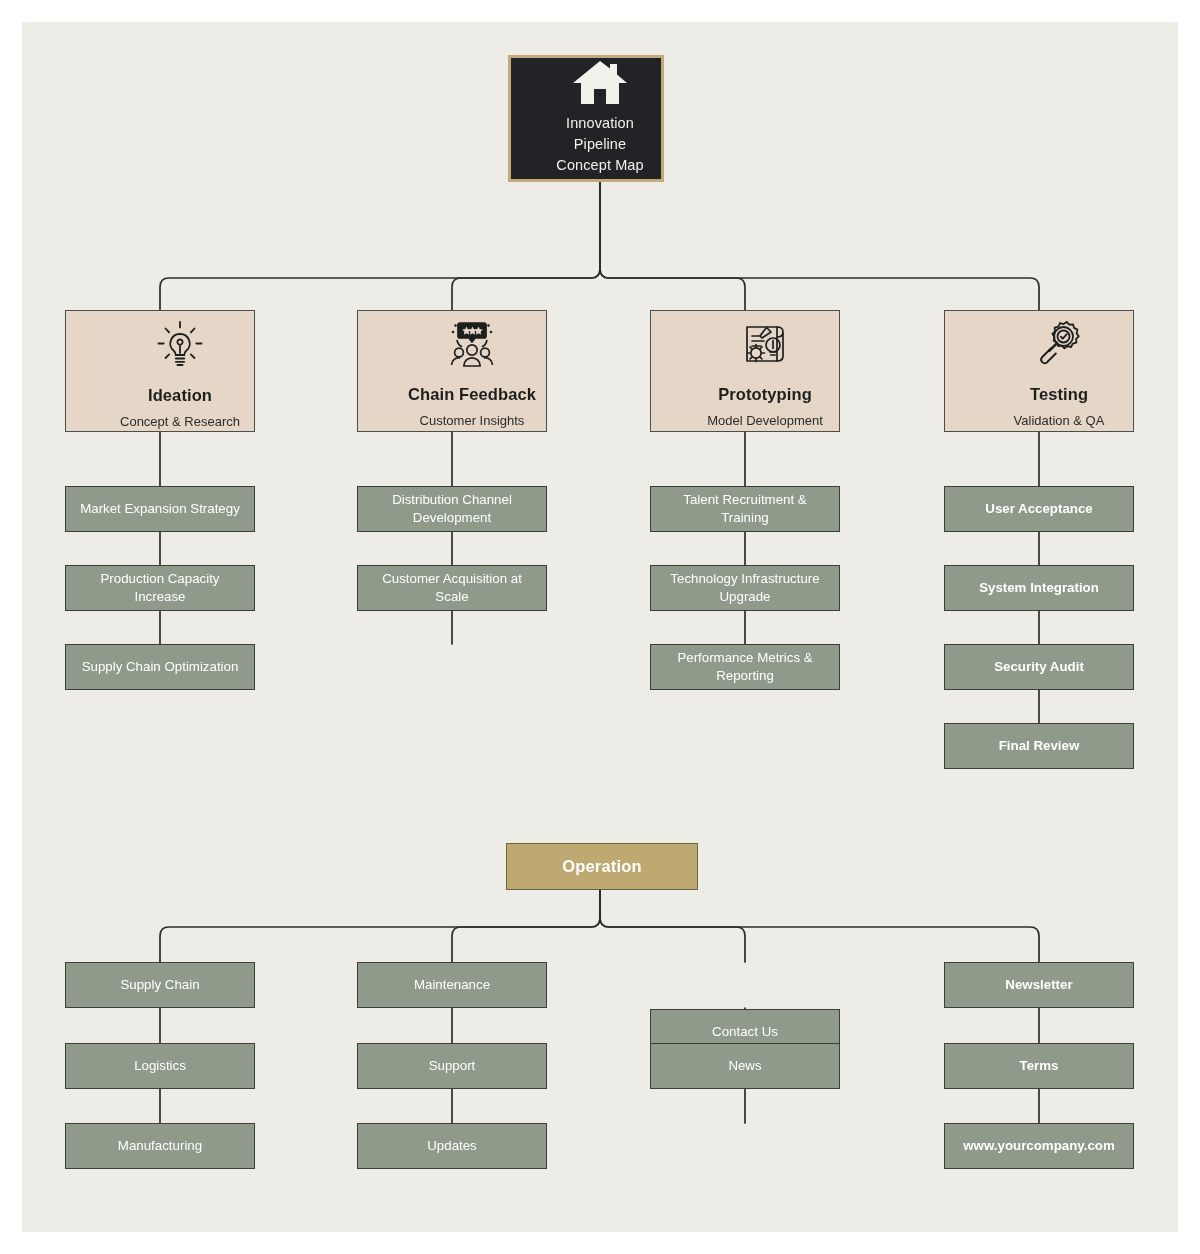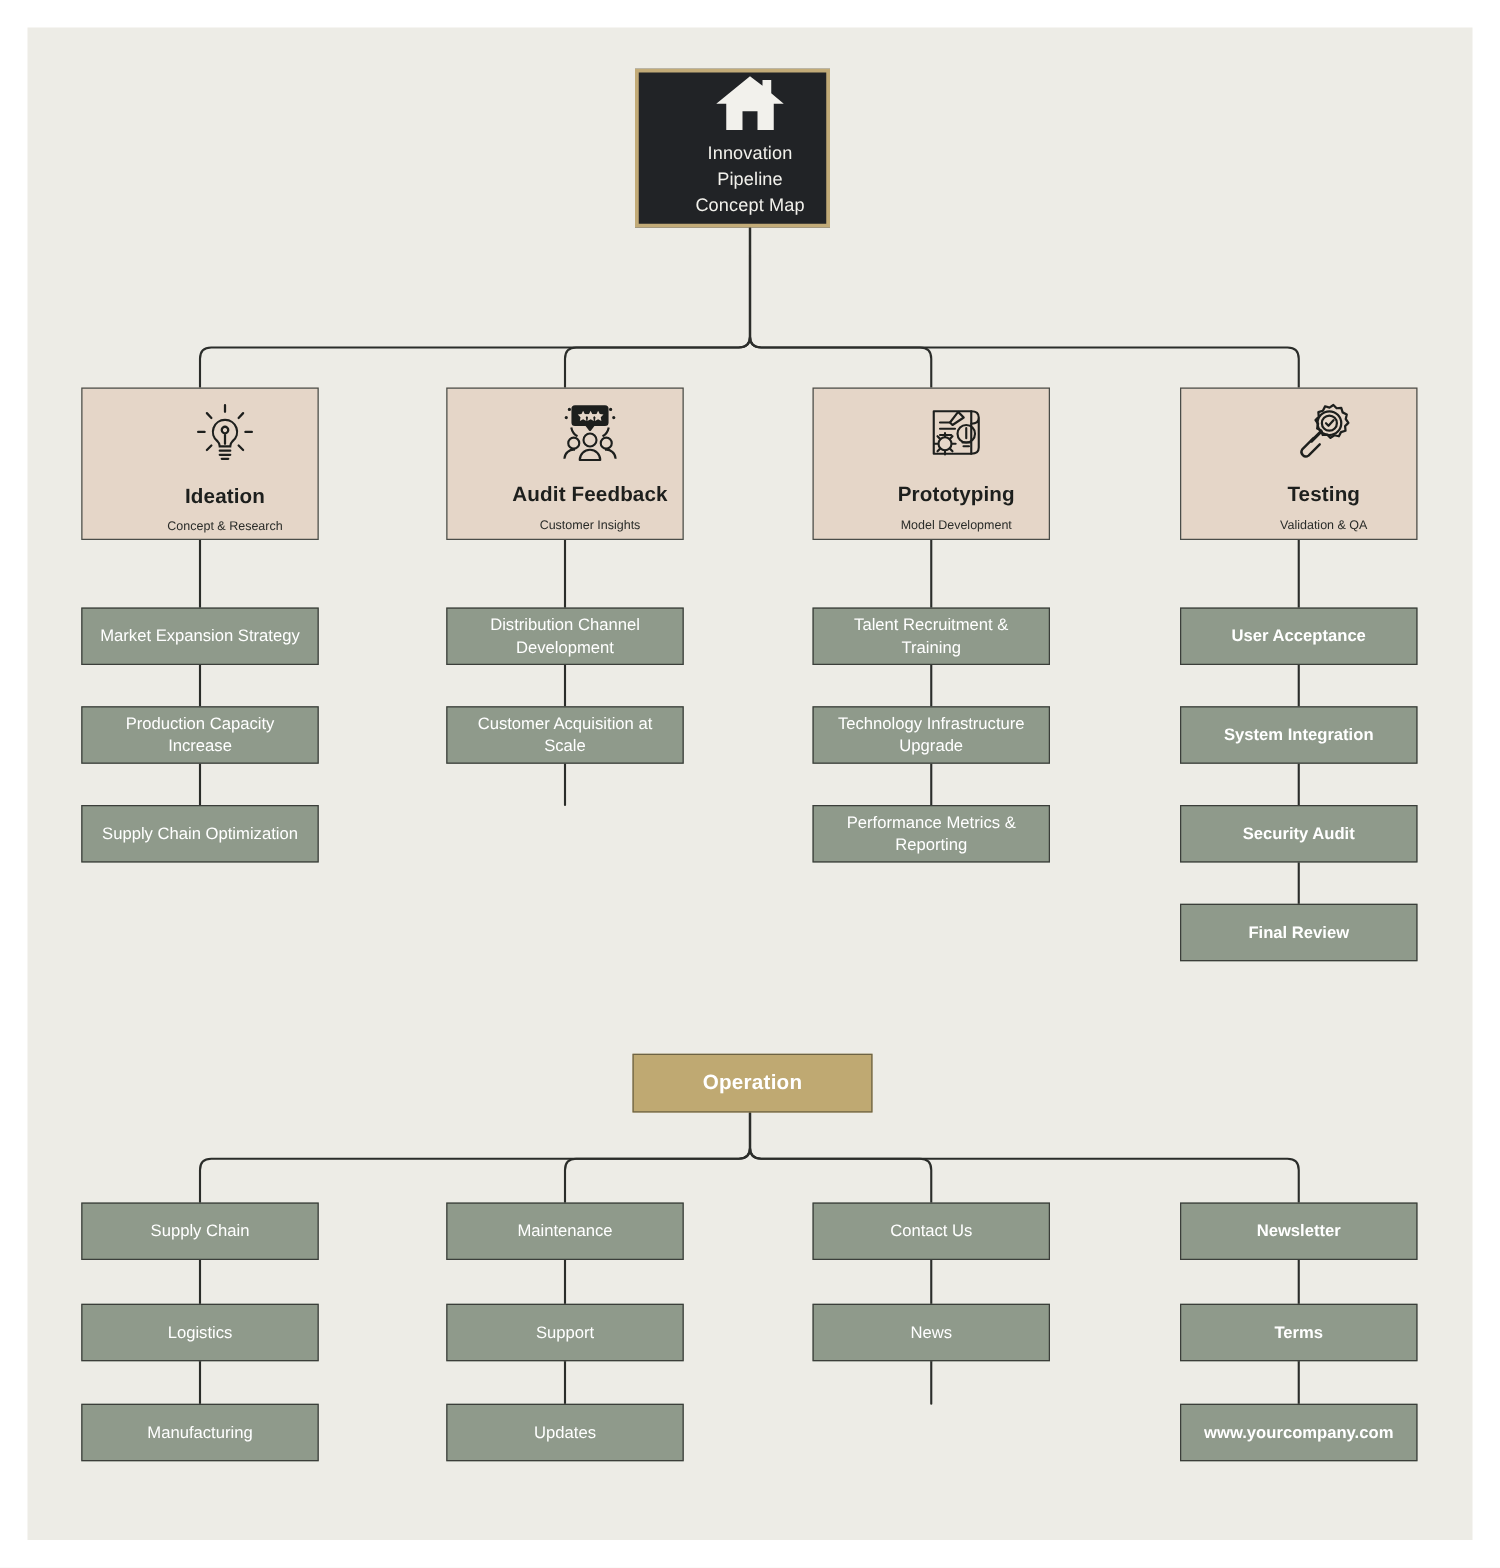--- a/index.html
+++ b/index.html
@@ -55,21 +55,21 @@
     border: 1.6px solid #4a4d49;
     color: #1d1f1d;
     padding-top: 4px;
     padding-left: 40px;
   }
   .cat-icon { line-height: 0; margin-bottom: 14px; }
   .cat-title {
     font-size: 16.5px; font-weight: bold;
     margin-bottom: 9px; letter-spacing: .1px;
   }
-  .cat-sub { font-size: 10px; color: #2a2c29; }
+  .cat-sub { font-size: 13px; color: #2a2c29; }
 
   
   .leaf-node {
     background: #8f9a8b;
     border: 1.8px solid #3b3e3a;
     color: #ffffff;
     font-size: 13.3px;
     line-height: 1.35;
     padding: 2px 8px;
   }
@@ -177,21 +177,21 @@
         <path d="M11.5 6.5 l.01 0 M44.5 6.5 l.01 0 M9 13 l.01 0 M47 13 l.01 0" stroke-width="2.6" stroke-linecap="round"></path>
         <path d="M13 21 q1 5 5 7 M43 21 q-1 5 -5 7"></path>
         <circle cx="28" cy="31" r="5.2"></circle>
         <path d="M19.8 47 a8.2 8.2 0 0 1 16.4 0 z"></path>
         <circle cx="15" cy="33.5" r="4.4"></circle>
         <path d="M7.5 46 a7.5 7.5 0 0 1 8.6 -7.2"></path>
         <circle cx="41" cy="33.5" r="4.4"></circle>
         <path d="M48.5 46 a7.5 7.5 0 0 0 -8.6 -7.2"></path>
       </svg>
     </span>
-    <span class="cat-title">Audit Feedback</span>
+    <span class="cat-title">Chain Feedback</span>
     <span class="cat-sub">Customer Insights</span>
   </div>
   <div class="node leaf-node" style="left:335px; top:464px; width:190px; height:46px;">
     <span>Distribution Channel Development</span>
   </div>
   <div class="node leaf-node" style="left:335px; top:543px; width:190px; height:46px;">
     <span>Customer Acquisition at Scale</span>
   </div>
 
   <div class="node cat-node" style="left:628px; top:288px; width:190px; height:122px;">
@@ -264,21 +264,21 @@
   <div class="node leaf-node" style="left:335px; top:940px; width:190px; height:46px;">
     <span>Maintenance</span>
   </div>
   <div class="node leaf-node" style="left:335px; top:1021px; width:190px; height:46px;">
     <span>Support</span>
   </div>
   <div class="node leaf-node" style="left:335px; top:1101px; width:190px; height:46px;">
     <span>Updates</span>
   </div>
 
-  <div class="node leaf-node" style="left:628px; top:940px; width:190px; height:46px;">
+  <div class="node leaf-node" style="left:628px; top:987px; width:190px; height:46px;">
     <span>Contact Us</span>
   </div>
   <div class="node leaf-node" style="left:628px; top:1021px; width:190px; height:46px;align-items:center;">
     <span>News</span>
   </div>
 
   <div class="node leaf-node bold" style="left:922px; top:940px; width:190px; height:46px;">
     <span>Newsletter</span>
   </div>
   <div class="node leaf-node bold" style="left:922px; top:1021px; width:190px; height:46px;">

